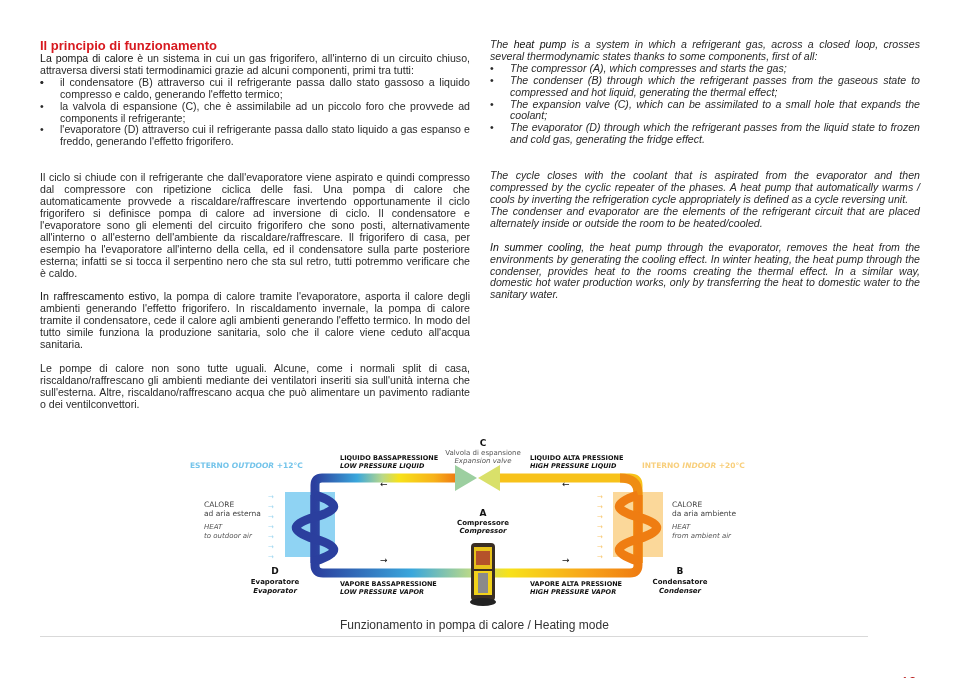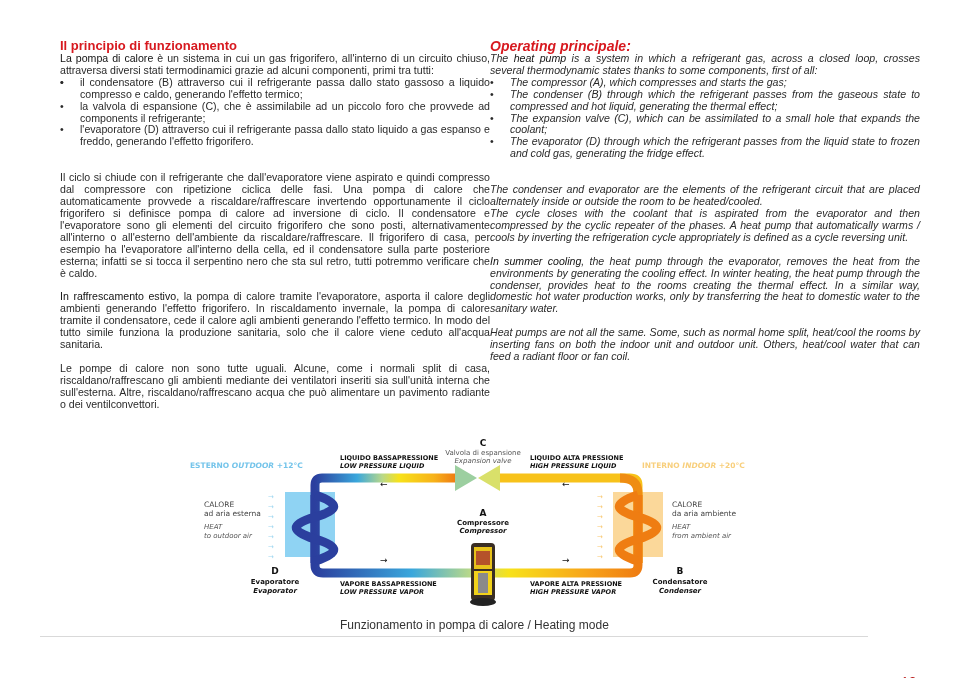--- a/index.html
+++ b/index.html
@@ -1,19 +1,19 @@
 <!DOCTYPE html>
 <html><head>
 <meta charset="utf-8">
 <style>
   html, body { margin:0; padding:0; background:#ffffff; }
   body { width:959px; height:678px; position:relative; overflow:hidden;
          font-family:"Liberation Sans", sans-serif; color:#2a2a2a; }
   .col { position:absolute; top:39px; width:430px; font-size:10.6px; line-height:11.9px; }
-  .col.left { left:40px;margin-left:20px; }
+  .col.left { left:40px; }
   .col.right { left:490px; font-style:italic; }
   .title { color:#d7191f; font-weight:bold; font-size:13px; line-height:14px; }
   .right .title { font-size:14px; }
   p { margin:0; text-align:justify; }
   ul { margin:0; padding:0; list-style:none; }
   li { position:relative; padding-left:20px; text-align:justify; }
   li .bullet { position:absolute; left:0; top:0; font-style:normal; }
   .gap { height:24px; }
   .gap2 { height:12px; }
   b { font-weight:normal; color:#111; }
@@ -38,35 +38,33 @@
   </ul>
   <div class="gap"></div>
   <p>Il ciclo si chiude con il refrigerante che dall'evaporatore viene aspirato e quindi compresso dal compressore con ripetizione ciclica delle fasi. Una pompa di calore che automaticamente provvede a riscaldare/raffrescare invertendo opportunamente il ciclo frigorifero si definisce pompa di calore ad inversione di ciclo. Il condensatore e l'evaporatore sono gli elementi del circuito frigorifero che sono posti, alternativamente all'interno o all'esterno dell'ambiente da riscaldare/raffrescare. Il frigorifero di casa, per esempio ha l'evaporatore all'interno della cella, ed il condensatore sulla parte posteriore esterna; infatti se si tocca il serpentino nero che sta sul retro, tutti potremmo verificare che è caldo.</p>
   <div class="gap2"></div>
   <p><b>In raffrescamento estivo</b><span>, la pompa di calore tramite l'evaporatore, asporta il calore degli ambienti generando l'effetto frigorifero.  In riscaldamento invernale, la pompa di calore tramite il condensatore, cede il calore agli ambienti generando l'effetto termico. In modo del tutto simile funziona la produzione sanitaria, solo che il calore viene ceduto all'acqua sanitaria.</span></p>
   <div class="gap2"></div>
   <p>Le pompe di calore non sono tutte uguali. Alcune, come i normali split di casa, riscaldano/raffrescano gli ambienti mediante dei ventilatori inseriti sia sull'unità interna che sull'esterna. Altre, riscaldano/raffrescano acqua che può alimentare un pavimento radiante o dei ventilconvettori.</p>
 </div>
 
 <div class="col right">
-  <div class="title">Operating principale:</div>
   <p><span>The </span><b>heat pump</b><span> is a system in which a refrigerant gas, across a closed loop, crosses several thermodynamic states thanks to some components, first of all:</span></p>
   <ul>
     <li><span class="bullet">•</span><span>The compressor (A), which compresses and starts the gas;</span></li>
     <li><span class="bullet">•</span><span>The condenser (B) through which the refrigerant passes from the gaseous state to compressed and hot liquid, generating the thermal effect;</span></li>
     <li><span class="bullet">•</span><span>The expansion valve (C), which can be assimilated to a small hole that expands the coolant;</span></li>
     <li><span class="bullet">•</span><span>The evaporator (D) through which the refrigerant passes from the liquid state to frozen and cold gas, generating the fridge effect.</span></li>
   </ul>
   <div class="gap"></div>
+  <p>The cycle closes with the coolant that is aspirated from the evaporator and then compressed by the cyclic  repeater of the phases. A heat pump that automatically warms / cools by inverting the refrigeration cycle appropriately is defined as a cycle reversing unit.</p>
   <p>The condenser and evaporator are the elements of the refrigerant circuit that are placed alternately inside or outside the room to be heated/cooled.</p>
-  <p>The cycle closes with the coolant that is aspirated from the evaporator and then compressed by the cyclic  repeater of the phases. A heat pump that automatically warms / cools by inverting the refrigeration cycle appropriately is defined as a cycle reversing unit.</p>
   <div class="gap2"></div>
   <p><b>In summer cooling</b><span>, the heat pump through the evaporator, removes the heat from the environments by generating the cooling effect. In winter heating, the heat pump through the condenser, provides heat to the rooms creating the thermal effect. In a similar way, domestic hot water production works, only by transferring the heat to domestic water to the sanitary water.</span></p>
   <div class="gap2"></div>
-  <p>Heat pumps are not all the same. Some, such as normal home split, heat/cool the rooms by inserting fans on both the indoor unit and outdoor unit. Others, heat/cool water that can feed a radiant floor or fan coil.</p>
 </div>
 
 <div class="diagram">
   <svg width="600" height="175" viewBox="0 0 600 175">
     <defs>
       <linearGradient id="gTop" x1="0" x2="1" y1="0" y2="0">
         <stop offset="0" stop-color="#2b3f9e"></stop>
         <stop offset="0.3" stop-color="#3aa7dc"></stop>
         <stop offset="0.48" stop-color="#b8d88a"></stop>
         <stop offset="0.6" stop-color="#f7e21a"></stop>

